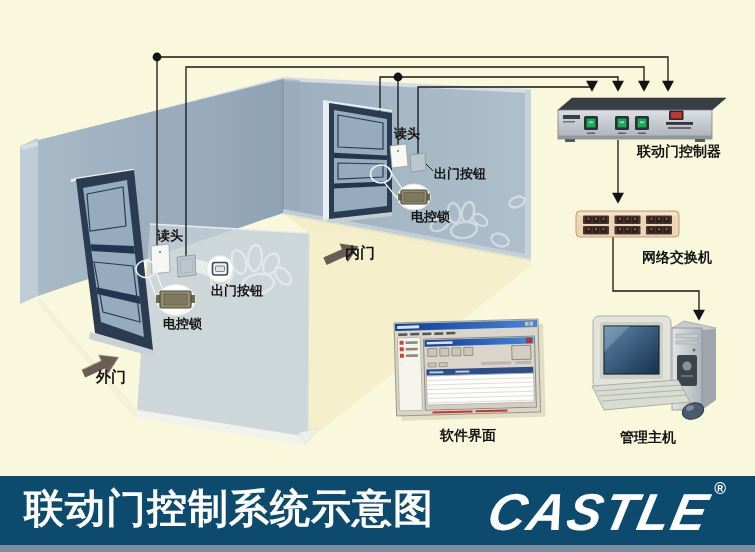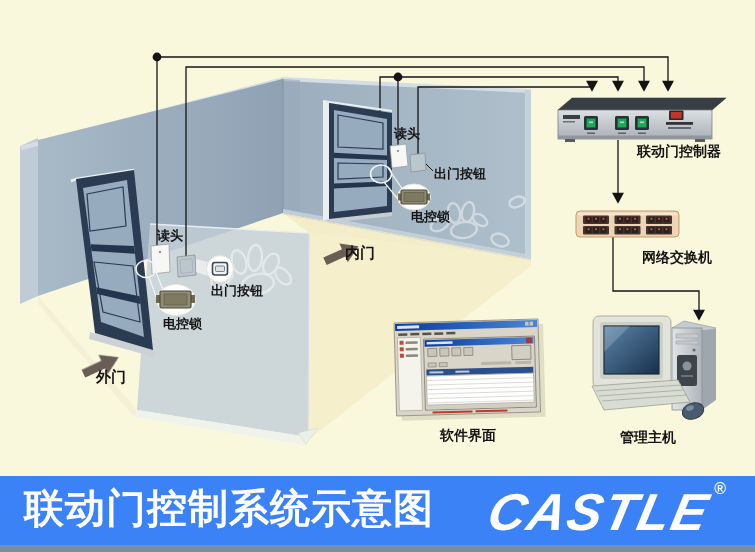--- a/index.html
+++ b/index.html
@@ -2,21 +2,21 @@
 <html><head>
 <meta charset="utf-8">
 <style>
   html,body{margin:0;padding:0;background:#e8e8e8;}
   .stage{position:relative;width:755px;height:552px;overflow:hidden;background:#FAF8DC;
          font-family:"Liberation Sans",sans-serif;}
   .scene{position:absolute;left:0;top:0;}
   .lbl{font-weight:bold;font-size:13px;fill:#141414;}
   .lbl-big{font-weight:bold;font-size:15px;fill:#141414;}
   .lbl-dev{font-weight:bold;font-size:14px;fill:#141414;}
-  .banner{position:absolute;left:0;top:476px;width:755px;height:76px;background:#3b82f6;}
+  .banner{position:absolute;left:0;top:476px;width:755px;height:76px;background:#0c4a6e;}
   .banner-strip{position:absolute;left:0;bottom:0;width:755px;height:7px;background:#7A8EA0;}
   .banner-title{position:absolute;left:24px;top:5px;font-size:40px;font-weight:bold;color:#FFFFFF;
                 letter-spacing:1px;white-space:nowrap;}
   .logo{position:absolute;right:34px;top:6px;color:#FFFFFF;white-space:nowrap;}
   .logo-text{display:inline-block;font-size:52px;font-weight:bold;font-style:italic;
              letter-spacing:2px;transform:skewX(-12deg);}
   .logo-r{display:inline-block;font-size:16px;font-weight:bold;vertical-align:top;
           position:relative;top:-2px;left:5px;}
 </style>
 </head>

